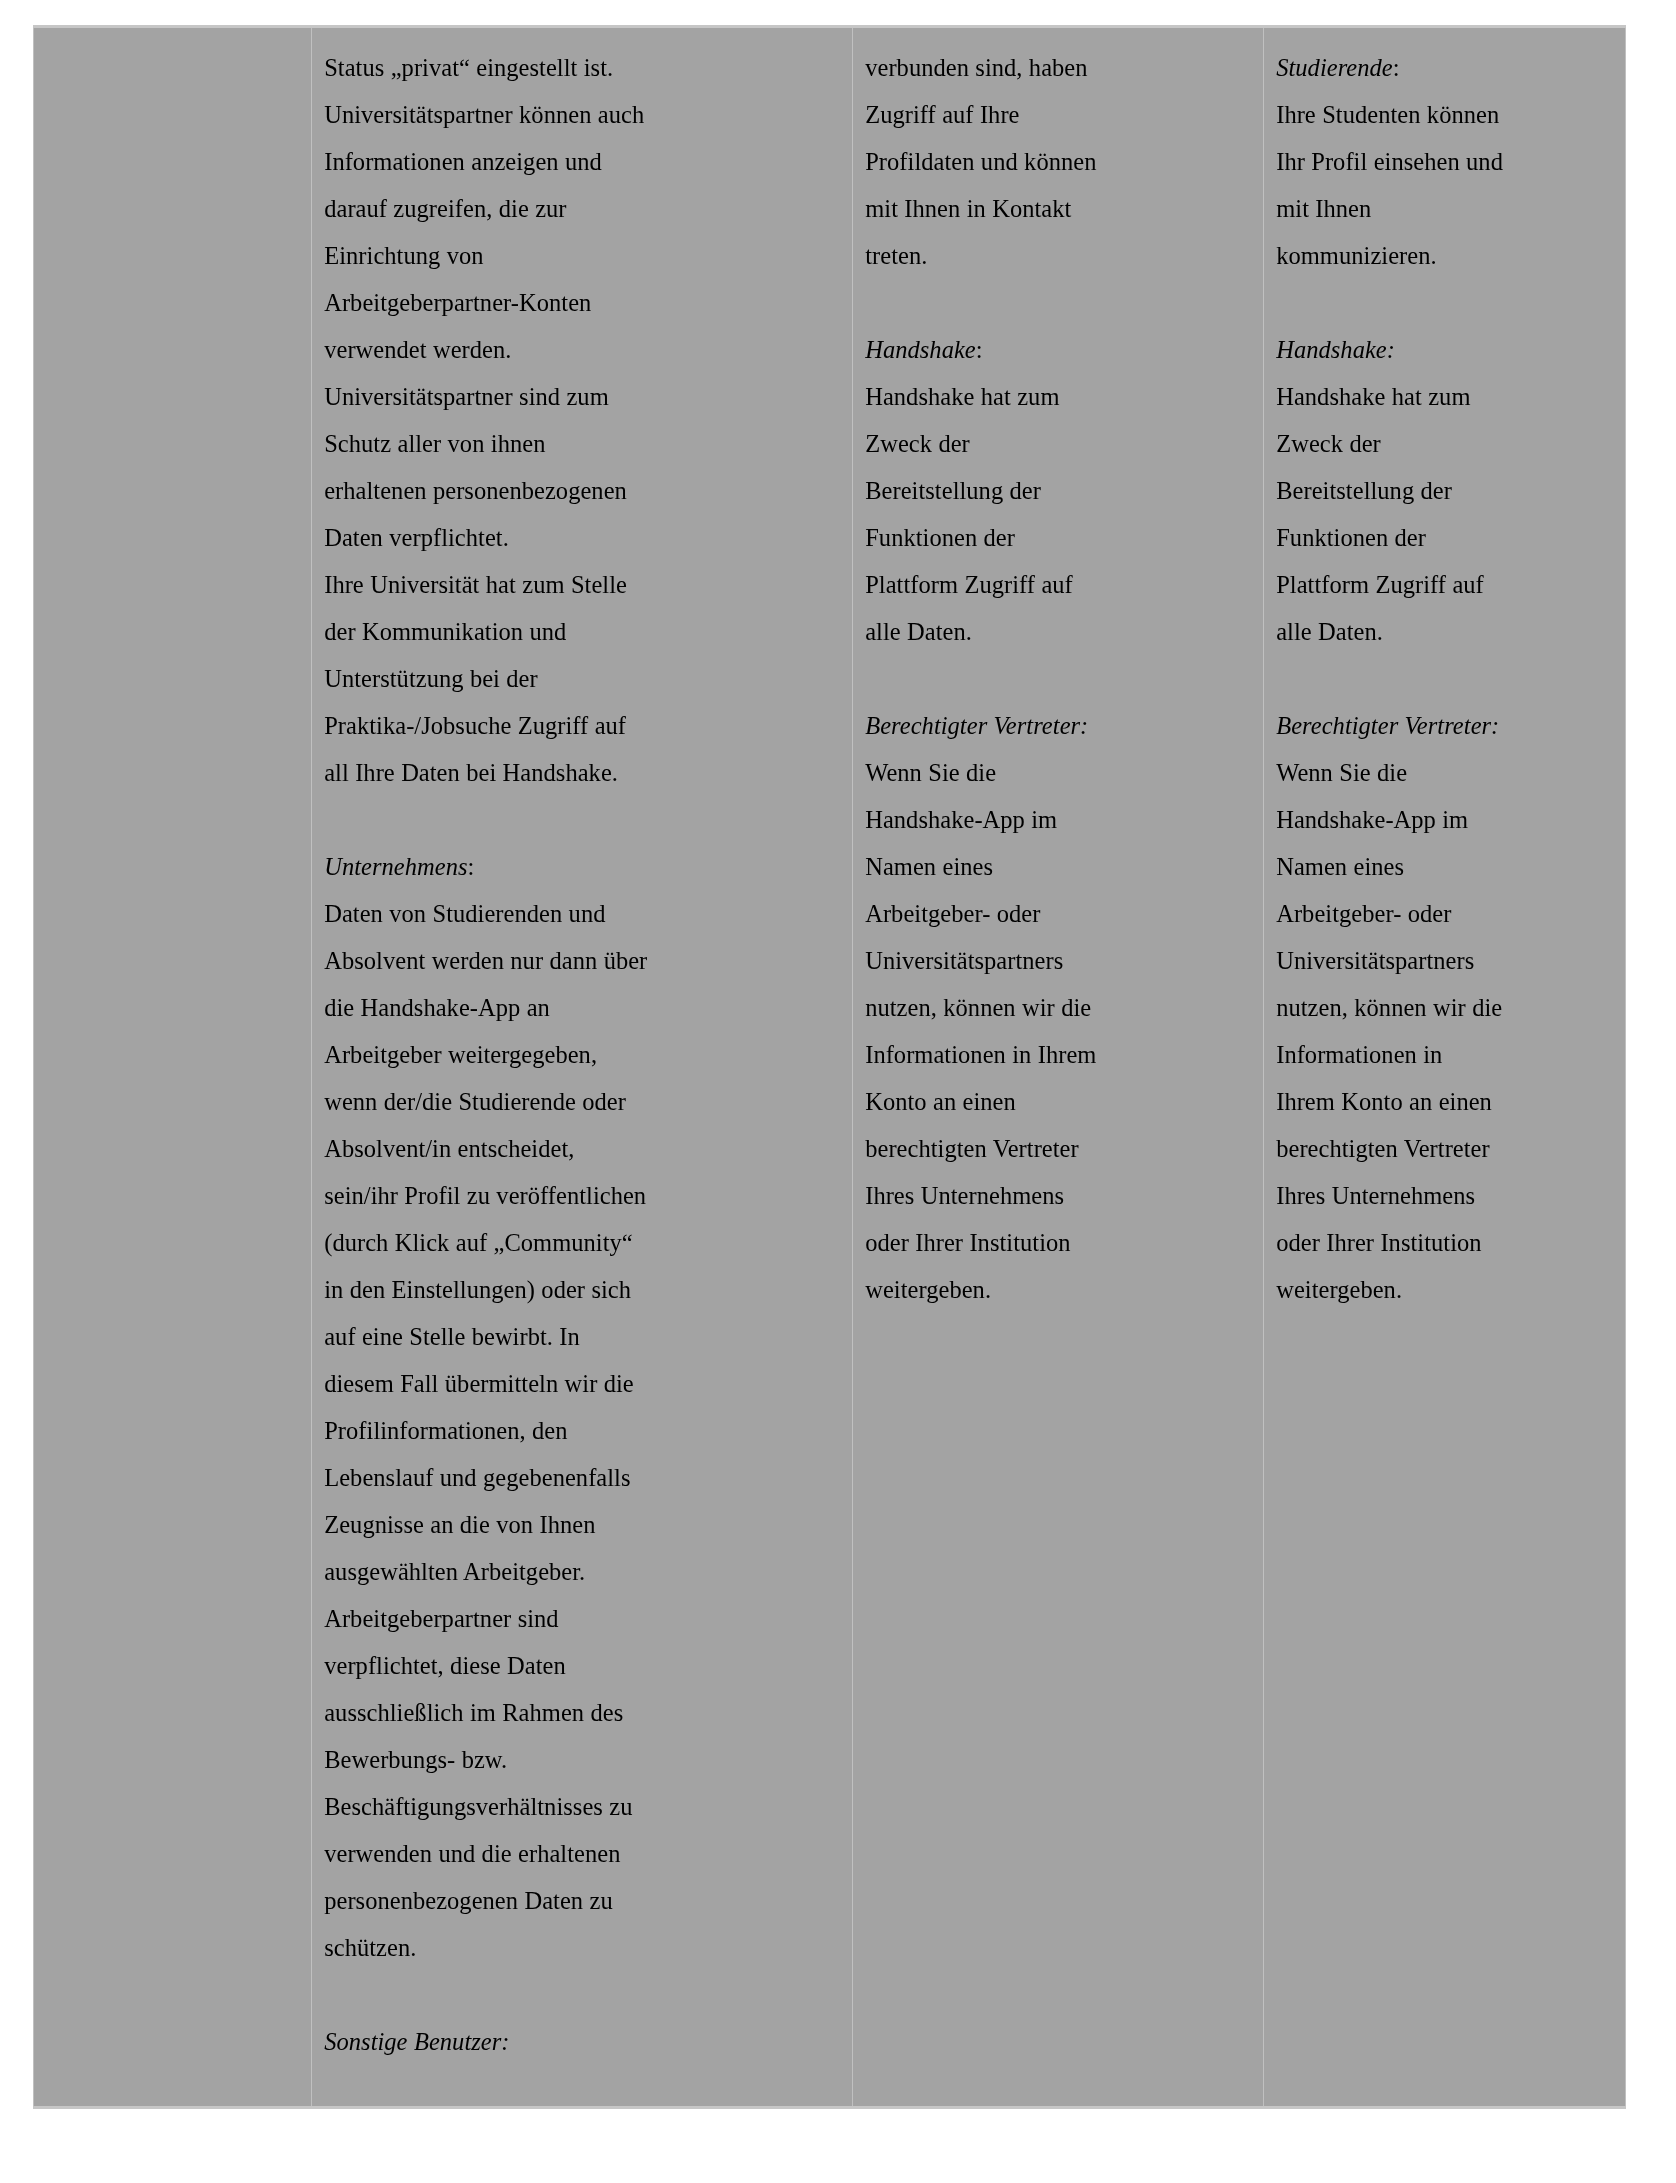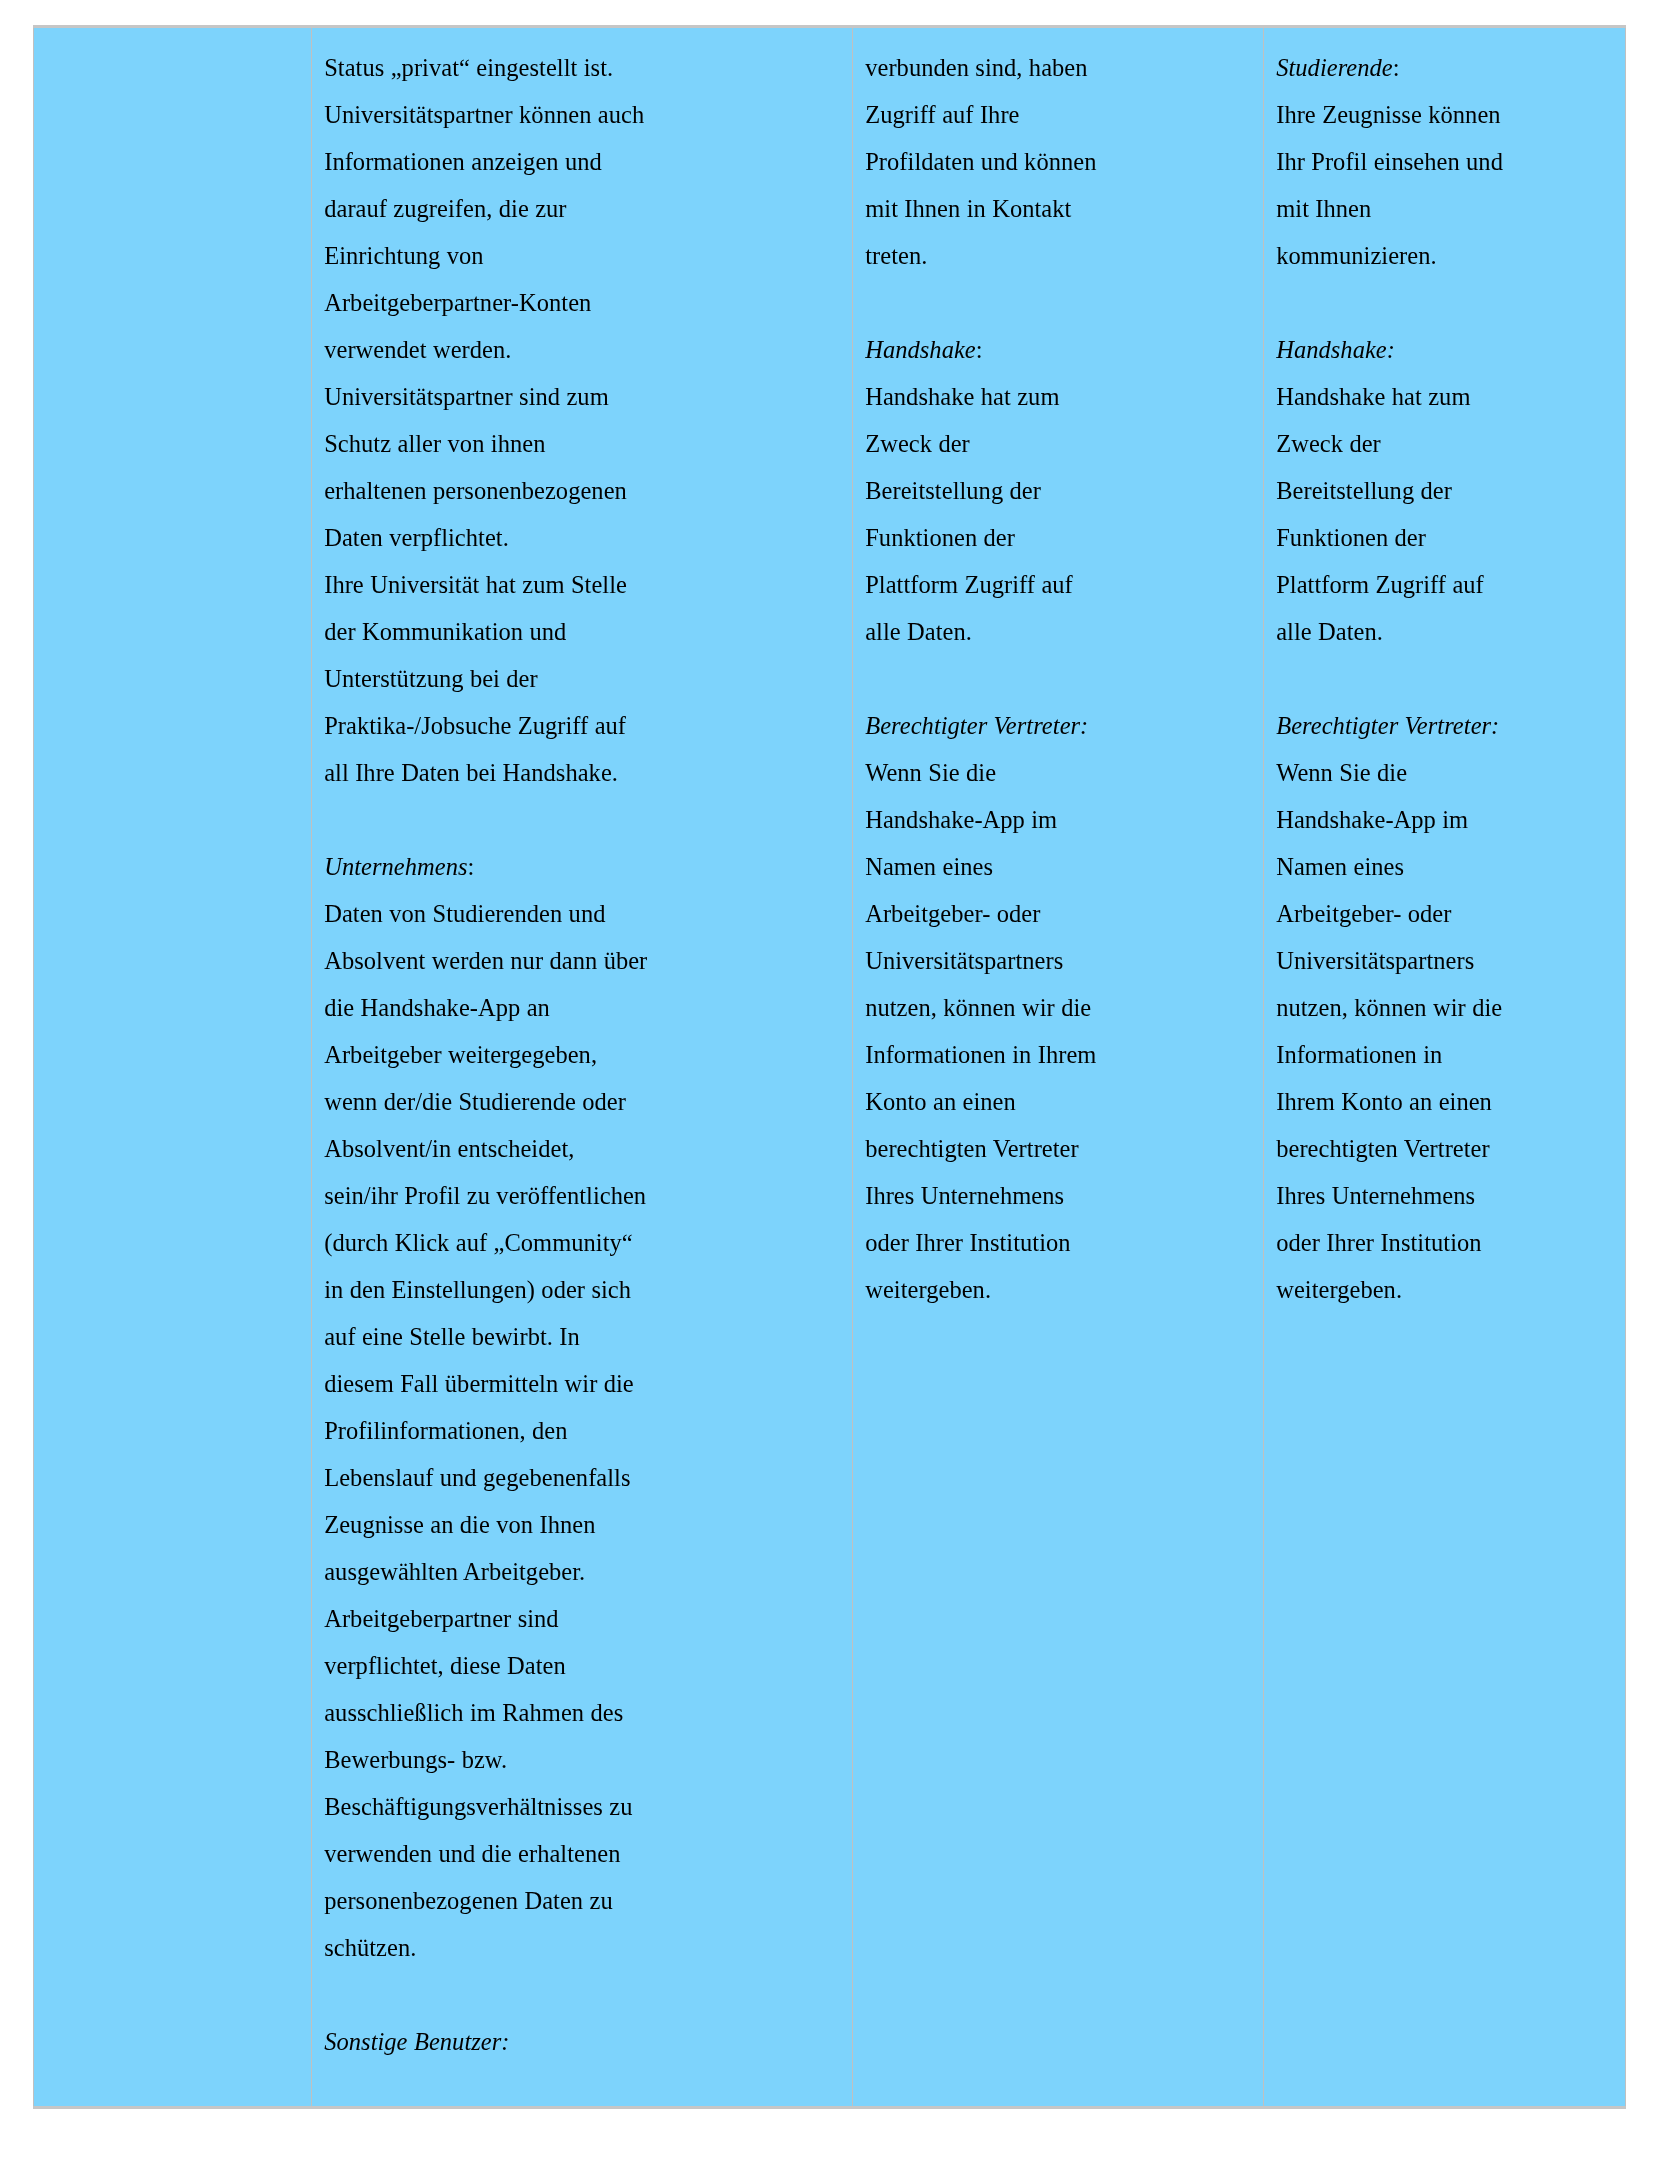--- a/index.html
+++ b/index.html
@@ -33,21 +33,21 @@
     table-layout: fixed;
   }
 
   .doc-table td {
     vertical-align: top;
     padding: 0;
     border-left: 1.3px solid #c0c0c0;
     border-right: 1.3px solid #c0c0c0;
     border-top: 3.1px solid #c6c6c6;
     border-bottom: 3.1px solid #c6c6c6;
-    background: #7dd3fc;
+    background: #a3a3a3;
   }
 
   .col-empty      { width: 277px; }
   .col-first      { width: 540px; }
   .col-second     { width: 410px; }
   .col-third      { width: 361px; }
 
   .cell-inner {
     padding: 15.7px 9.6px 13px 12.2px;
     min-height: 2078px;
@@ -195,21 +195,21 @@
 weitergeben.</p>
 
           </div>
         </td>
 
         <td class="col-third">
           <div class="cell-inner">
 
             <p class="para heading"><span class="u-part">Studierende</span><span class="plain-colon">:</span></p>
 
-            <p class="para">Ihre Zeugnisse können
+            <p class="para">Ihre Studenten können
 Ihr Profil einsehen und
 mit Ihnen
 kommunizieren.</p>
 
             <p class="spacer">&nbsp;</p>
 
             <p class="para heading"><span class="u-part">Handshake:</span><span class="plain-colon"></span></p>
 
             <p class="para">Handshake hat zum
 Zweck der

